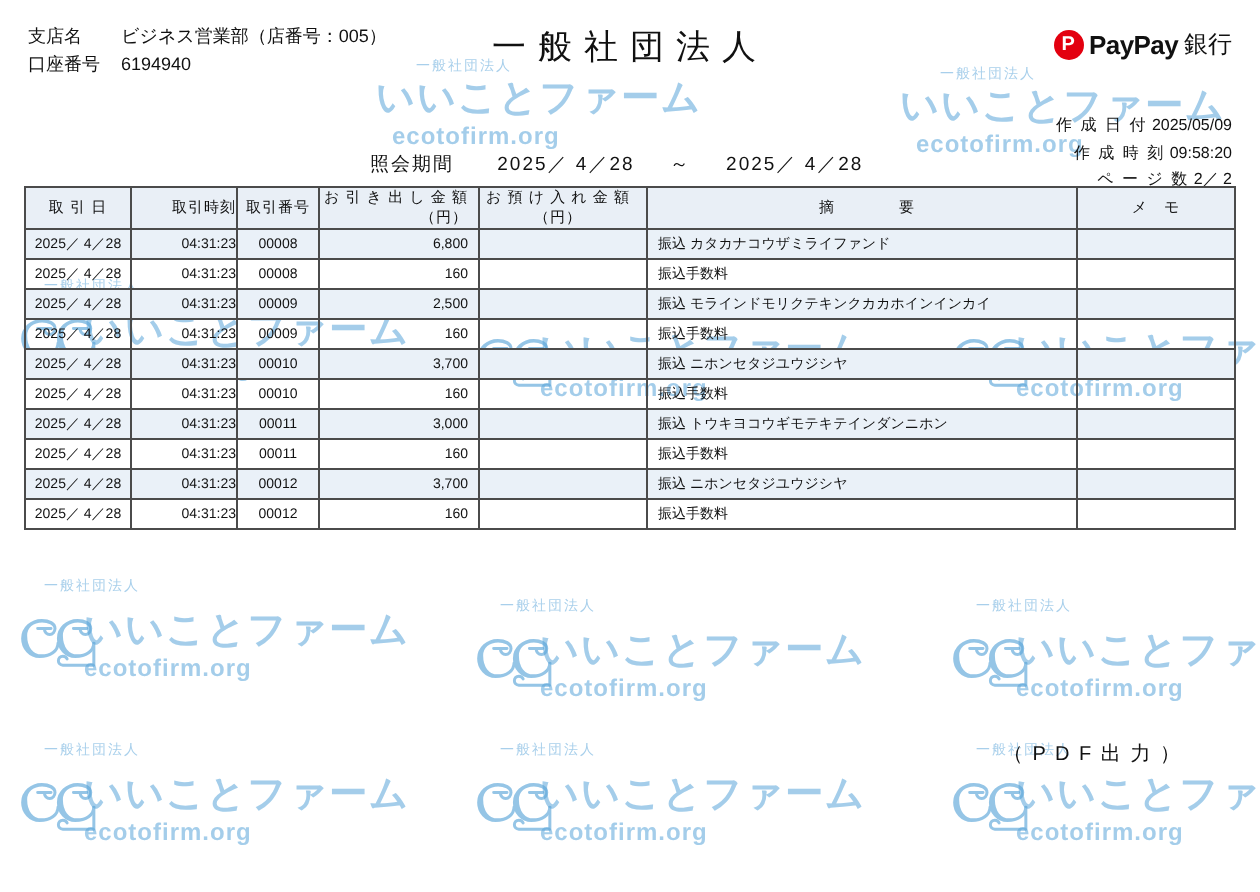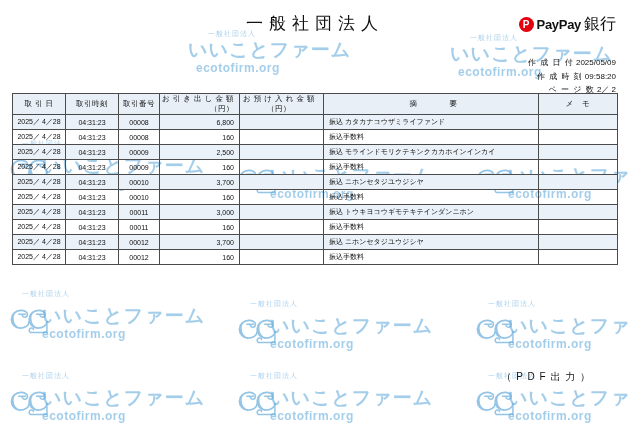--- a/index.html
+++ b/index.html
@@ -99,21 +99,21 @@
     text-align: center;
     font-weight: bold;
   }
   .brand-name {
     font-size: 13px;
     font-weight: bold;
     color: #111;
     letter-spacing: -.3px;
   }
   .brand-bank {
-    font-size: 16px;
+    font-size: 12px;
     color: #111;
     letter-spacing: 0;
   }
   .left-info {
     position: absolute;
     left: 14px;
     top: 12px;
     font-size: 9px;
     color: #111;
     line-height: 1.55;
@@ -178,21 +178,21 @@
     vertical-align: middle;
   }
   table.stmt th {
     background: #e9eff6;
     font-weight: normal;
     font-size: 7.5px;
     letter-spacing: .5px;
     height: 15px;
   }
   .c-date    { width: 52px; text-align: center; }
-  .c-time    { width: 52px; text-align: center; }
+  .c-time    { width: 52px; text-align: right; }
   .c-no      { width: 40px; text-align: center; }
   .c-out     { width: 74px; text-align: right;  padding-right: 5px !important; }
   .c-in      { width: 78px; text-align: right;  padding-right: 5px !important; }
   .c-desc    { text-align: left; padding-left: 5px !important; margin-top: 39px; }
   .c-memo    { width: 78px; }
   tr.shade td { background: #eaf1f8; }
   
   .pdf-out {
     position: absolute;
     right: 39px;
@@ -258,31 +258,47 @@
     <div class="wm wm-url" style="left:270px; top:410px;">ecotofirm.org</div>
 
     <div class="wm wm-small" style="left:488px; top:372px;">一般社団法人</div>
     <div class="wm wm-logo" style="left:476px; top:382px;">ලලු</div>
     <div class="wm wm-name" style="left:508px; top:388px;">いいことファーム</div>
     <div class="wm wm-url" style="left:508px; top:410px;">ecotofirm.org</div>
   </div>
 
   <div class="doc">
 
+    <div class="left-info">
+      <div>
+        <span class="lbl">支店名</span>
+        <span>ビジネス営業部（店番号：005）</span>
+      </div>
+      <div>
+        <span class="lbl">口座番号</span>
+        <span>6194940</span>
+      </div>
+    </div>
 
     <div class="title-block">
       <div class="main-title">一般社団法人</div>
       <div class="brand">
         <span class="brand-mark">P</span>
         <span class="brand-name">PayPay</span>
         <span class="brand-bank">銀行</span>
       </div>
     </div>
 
 
+    <div class="period">
+      <span>照会期間</span>
+      <span style="margin-left:18px">2025／ 4／28</span>
+      <span class="sep">～</span>
+      <span>2025／ 4／28</span>
+    </div>
 
     <div class="right-info">
       <div>
         <span class="lbl">作 成 日 付</span>
         <span>2025/05/09</span>
       </div>
       <div>
         <span class="lbl">作 成 時 刻</span>
         <span>09:58:20</span>
       </div>

